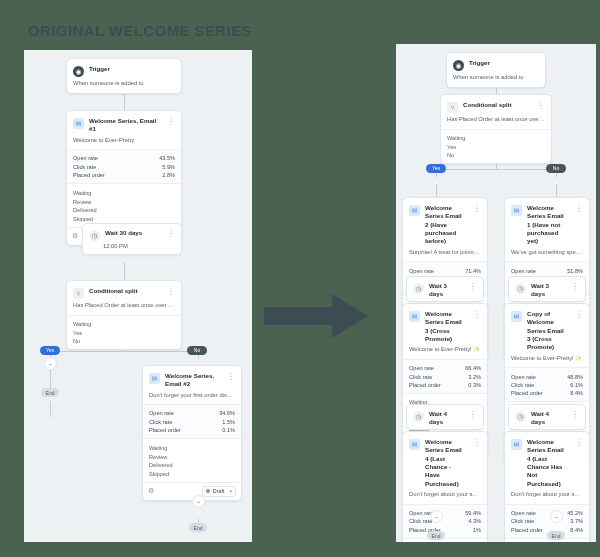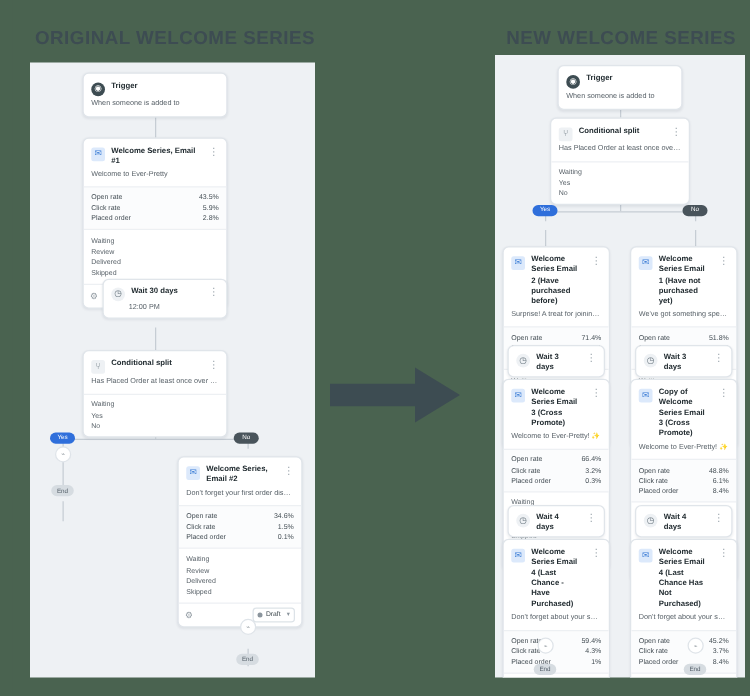--- a/index.html
+++ b/index.html
@@ -125,21 +125,20 @@
     display:flex; align-items:center; justify-content:center;
     min-width: 18px; padding: 0 4px;
   }
 </style>
 </head>
 <body>
 
 <div class="stage">
 
   <div class="heading" id="h-left">ORIGINAL WELCOME SERIES</div>
-  <div class="heading" id="h-right">NEW WELCOME SERIES</div>
 
   <svg id="arrow" viewBox="0 0 110 56">
     <path d="M2 19 H70 V6 L106 28 L70 50 V37 H2 Z" fill="#3d4c52"></path>
   </svg>
 
   <div class="panel" id="panel-left">
 
     <div class="vline" style="left:100px; top:44px;  height:16px;"></div>
     <div class="vline" style="left:100px; top:155px; height:18px;"></div>
     <div class="vline" style="left:100px; top:212px; height:18px;"></div>

